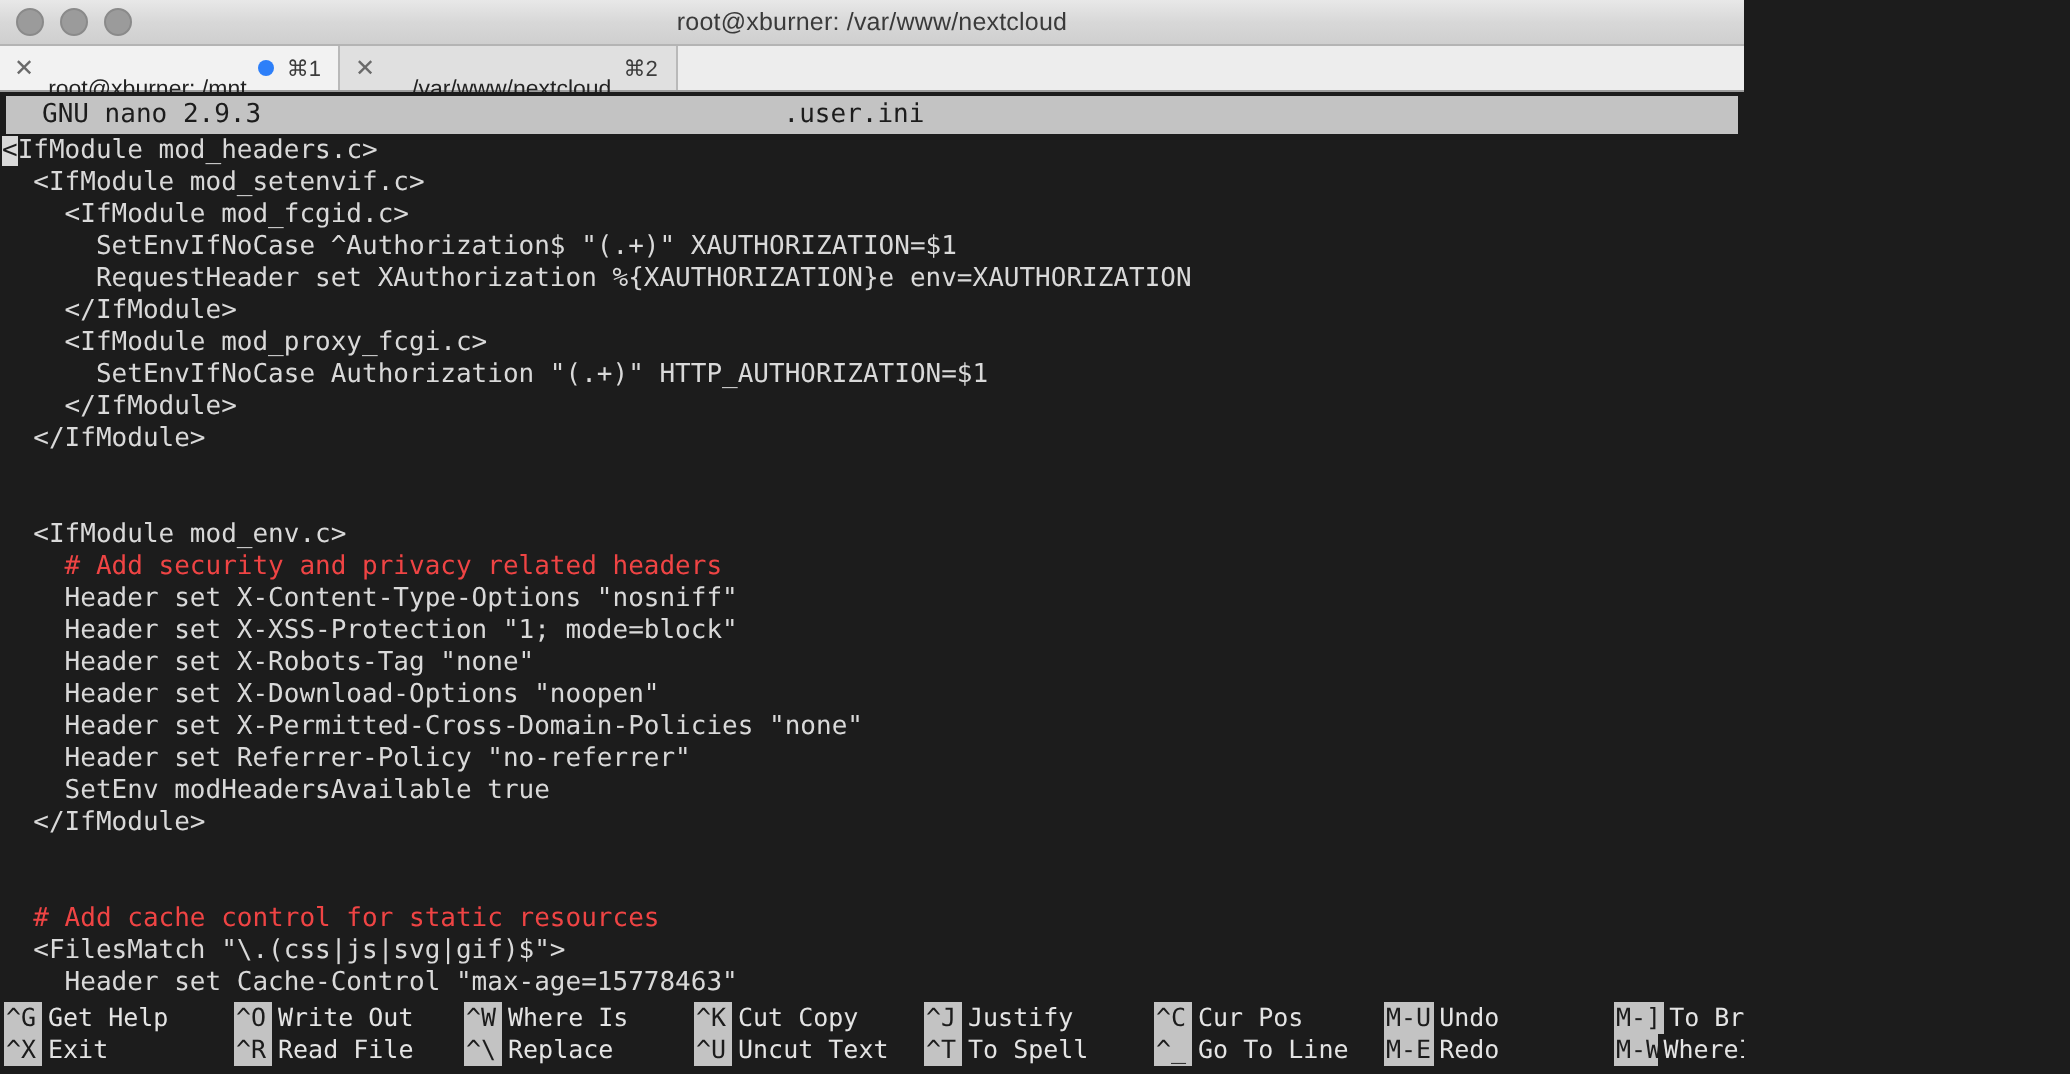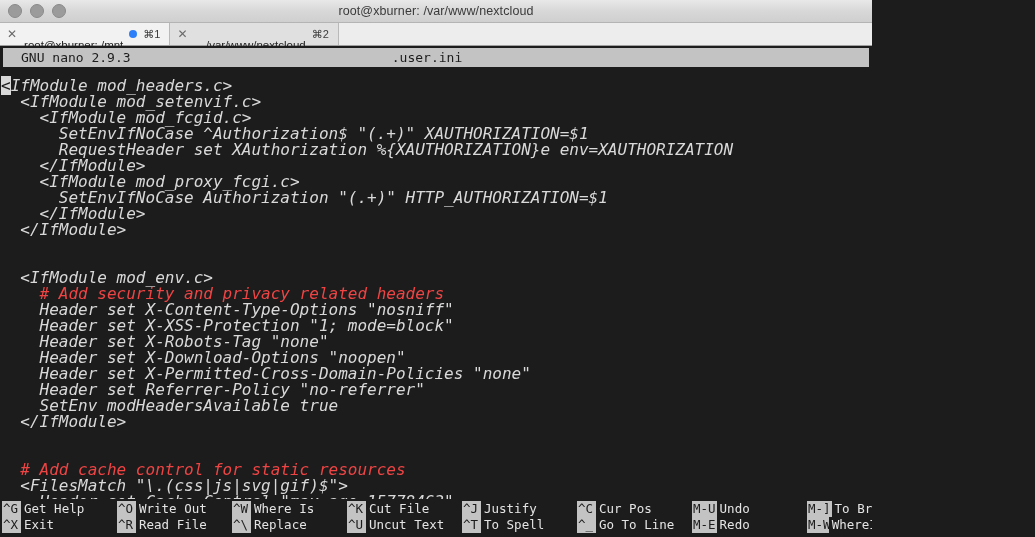--- a/index.html
+++ b/index.html
@@ -143,28 +143,27 @@
   }
   .nano-header .nh-file {
     position: absolute;
     left: 0; right: 18px;
     text-align: center;
   }
 
   
   .editor {
     flex: 1;
-    padding: 11px 0 0 0;
-    font-family: "DejaVu Sans Mono", monospace;
-    font-size: 16px;
+    padding: 1px 0 0 0;
+    font-family: "DejaVu Sans Mono", monospace;
+    font-size: 13px;
     line-height: 16px;
     color: #d9d9d9;
     white-space: pre;
     overflow: hidden;
-    font-style: italic;
   }
   .line {
     height: 16px;
     white-space: pre;
     padding-left: 1px;
   }
   .line.comment { color: #ef4444; }
   .cursor-cell {
     background: #d9d9d9;
     color: #1c1c1c;
@@ -256,21 +255,21 @@
         </div>
         <div class="sc-col">
           <div class="sc-row"><span class="sc-key">^O</span><span class="sc-label">Write Out</span></div>
           <div class="sc-row"><span class="sc-key">^R</span><span class="sc-label">Read File</span></div>
         </div>
         <div class="sc-col">
           <div class="sc-row"><span class="sc-key">^W</span><span class="sc-label">Where Is</span></div>
           <div class="sc-row"><span class="sc-key">^\</span><span class="sc-label">Replace</span></div>
         </div>
         <div class="sc-col">
-          <div class="sc-row"><span class="sc-key">^K</span><span class="sc-label">Cut File</span></div>
+          <div class="sc-row"><span class="sc-key">^K</span><span class="sc-label">Cut Copy</span></div>
           <div class="sc-row"><span class="sc-key">^U</span><span class="sc-label">Uncut Text</span></div>
         </div>
         <div class="sc-col">
           <div class="sc-row"><span class="sc-key">^J</span><span class="sc-label">Justify</span></div>
           <div class="sc-row"><span class="sc-key">^T</span><span class="sc-label">To Spell</span></div>
         </div>
         <div class="sc-col">
           <div class="sc-row"><span class="sc-key">^C</span><span class="sc-label">Cur Pos</span></div>
           <div class="sc-row"><span class="sc-key">^_</span><span class="sc-label">Go To Line</span></div>
         </div>

